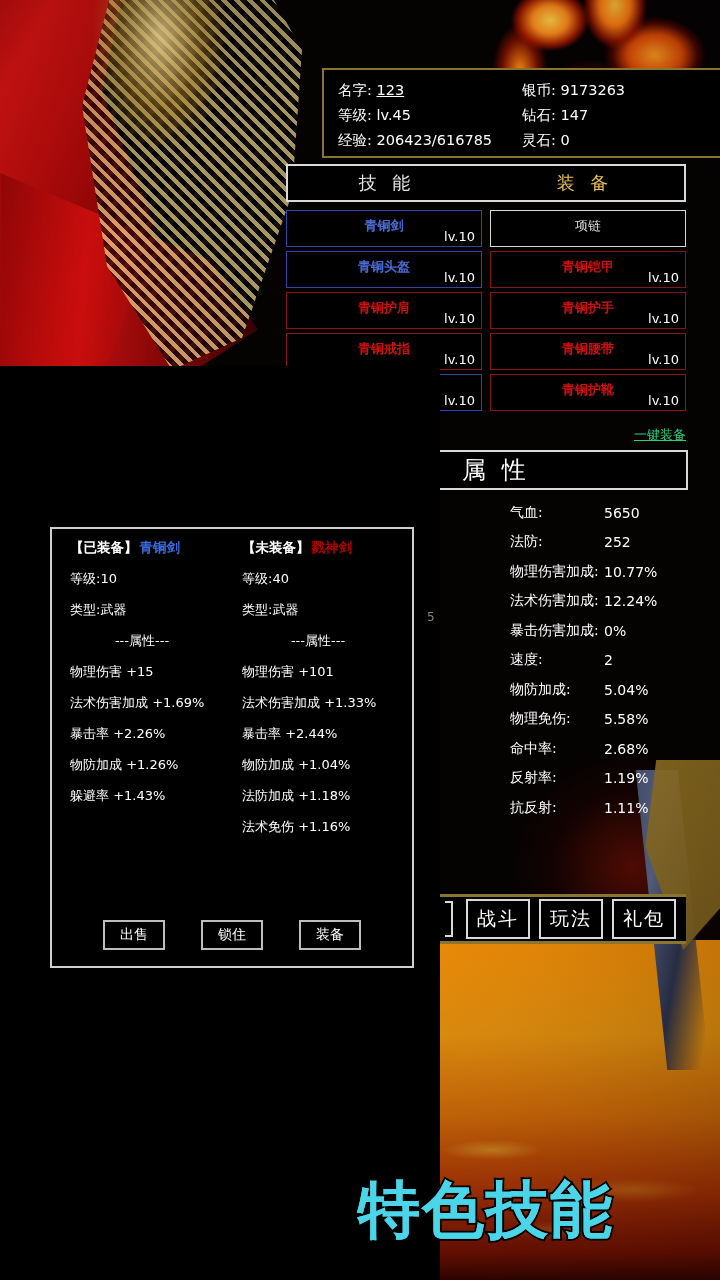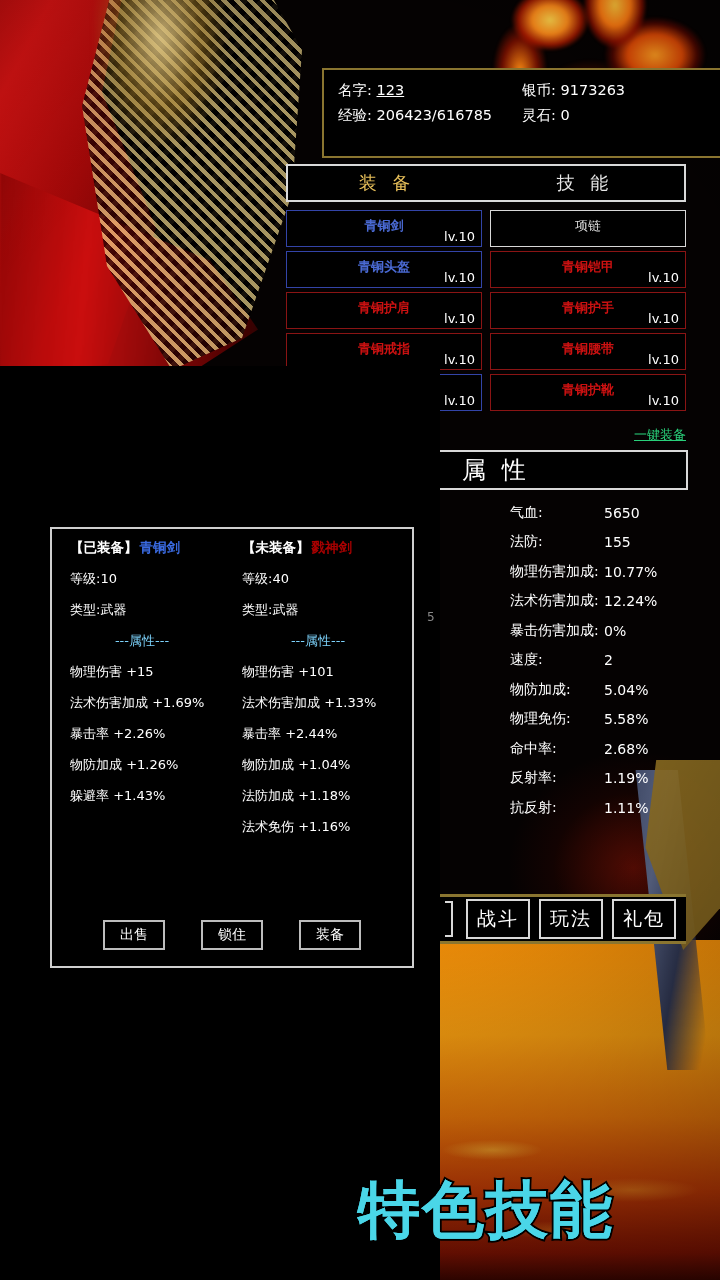--- a/index.html
+++ b/index.html
@@ -314,21 +314,21 @@
   .iname.blue { color: #3a6ae0; }
   .iname.red { color: #aa0000; }
   .item-line {
     font-size: 13px;
     color: #fff;
     margin-bottom: 13px;
     white-space: nowrap;
   }
   .attr-sep {
     font-size: 13px;
-    color: #7dd3fc;
+    color: #ffffff;
     text-align: center;
     margin-bottom: 13px;
     padding-right: 18px;
   }
   .dialog-buttons {
     position: absolute;
     left: 0; right: 0; bottom: 16px;
     display: flex;
     justify-content: center;
     gap: 36px;
@@ -387,28 +387,32 @@
     <div class="bg-blade-gold"></div>
     <div class="bg-vignette"></div>
   </div>
 
   <div class="stats-panel" id="stats-panel">
       <div class="stat-row">
         <div class="stat-cell"><span>名字: </span><span class="val-underline">123</span></div>
         <div class="stat-cell"><span>银币: </span><span>9173263</span></div>
       </div>
       <div class="stat-row">
+        <div class="stat-cell"><span>等级: </span><span>lv.45</span></div>
+        <div class="stat-cell"><span>钻石: </span><span>147</span></div>
+      </div>
+      <div class="stat-row">
         <div class="stat-cell"><span>经验: </span><span>206423/616785</span></div>
         <div class="stat-cell"><span>灵石: </span><span>0</span></div>
       </div>
     </div>
 
   <div class="tab-bar" id="tab-bar">
+      <div class="tab inactive">技 能</div>
       <div class="tab active">装 备</div>
-      <div class="tab inactive">技 能</div>
     </div>
 
   <div class="equip-grid">
     <div class="equip-col left" id="equip-left">
         <div class="equip-slot q-blue">
           <div class="equip-name">青铜剑</div>
           <div class="equip-lv">lv.10</div>
         </div>
         <div class="equip-slot q-blue">
           <div class="equip-name">青铜头盔</div>
@@ -456,21 +460,21 @@
 
   <div class="attr-panel">
     <div class="attr-header">属 性</div>
     <div class="attr-list" id="attr-list">
         <div class="attr-row">
           <div class="attr-label">气血:</div>
           <div class="attr-value">5650</div>
         </div>
         <div class="attr-row">
           <div class="attr-label">法防:</div>
-          <div class="attr-value">155</div>
+          <div class="attr-value">252</div>
         </div>
         <div class="attr-row">
           <div class="attr-label">物理伤害加成:</div>
           <div class="attr-value">10.77%</div>
         </div>
         <div class="attr-row">
           <div class="attr-label">法术伤害加成:</div>
           <div class="attr-value">12.24%</div>
         </div>
         <div class="attr-row">

